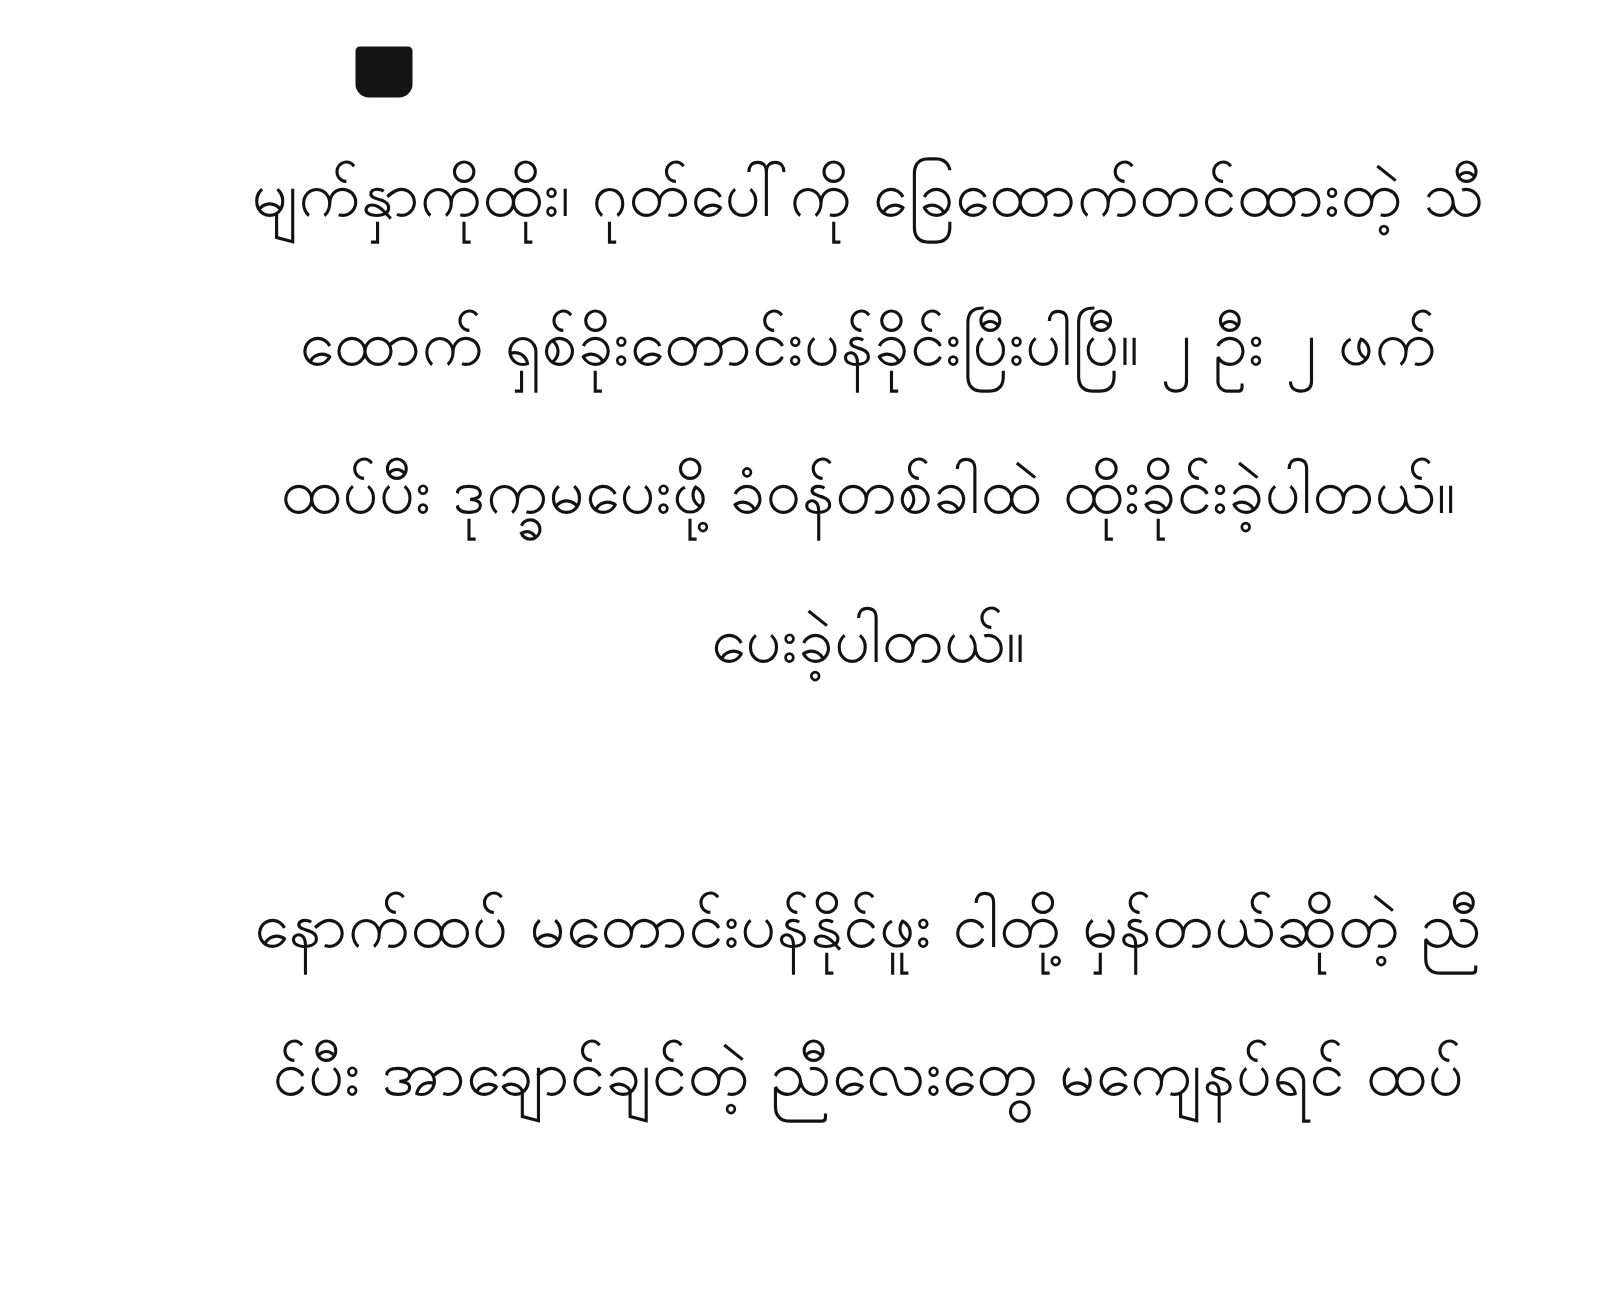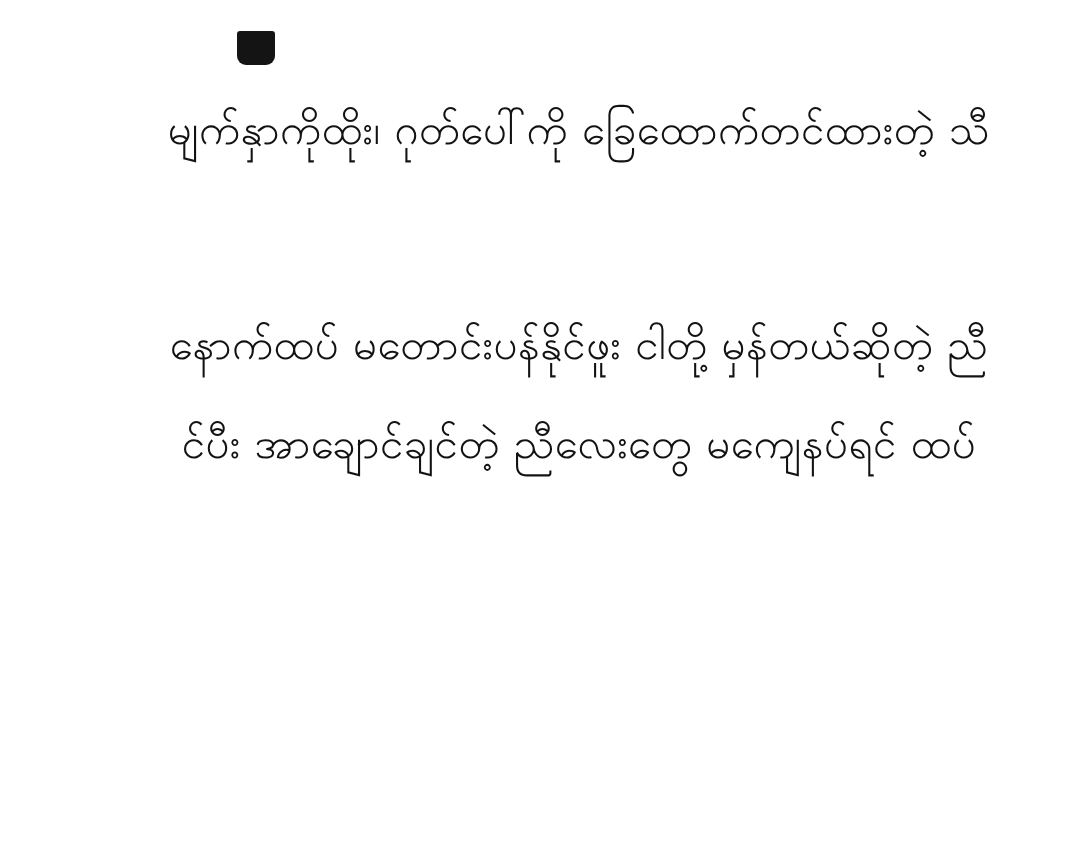--- a/index.html
+++ b/index.html
@@ -30,41 +30,44 @@
     position: absolute;
     left: 30px;
     top: 12px;
     width: 1030px;
     color: #121212;
   }
   .para {
     margin: 0;
   }
   .para + .para {
-    margin-top: 82px; 
+    margin-top: 57px; 
   }
   .line {
     font-size: 42px;
     line-height: 65px;
     white-space: nowrap;
     letter-spacing: 0.5px;
     color: #121212;
   }
 </style>
 </head>
 <body>
 
 <div class="page">
 
   <div class="remnant"></div>
 
   <div class="text-block">
 
     <div class="para">
       <div class="line">မျက်နှာကိုထိုး၊ ဂုတ်ပေါ်ကို ခြေထောက်တင်ထားတဲ့ သီ</div>
+      <div class="line">ထောက် ရှစ်ခိုးတောင်းပန်ခိုင်းပြီးပါပြီ။ ၂ ဦး ၂ ဖက်</div>
+      <div class="line">ထပ်ပီး ဒုက္ခမပေးဖို့ ခံဝန်တစ်ခါထဲ ထိုးခိုင်းခဲ့ပါတယ်။</div>
+      <div class="line">ပေးခဲ့ပါတယ်။</div>
     </div>
 
     <div class="para">
       <div class="line">နောက်ထပ် မတောင်းပန်နိုင်ဖူး ငါတို့ မှန်တယ်ဆိုတဲ့ ညီ</div>
       <div class="line">င်ပီး အာချောင်ချင်တဲ့ ညီလေးတွေ မကျေနပ်ရင် ထပ်</div>
     </div>
 
   </div>
 </div>
 

